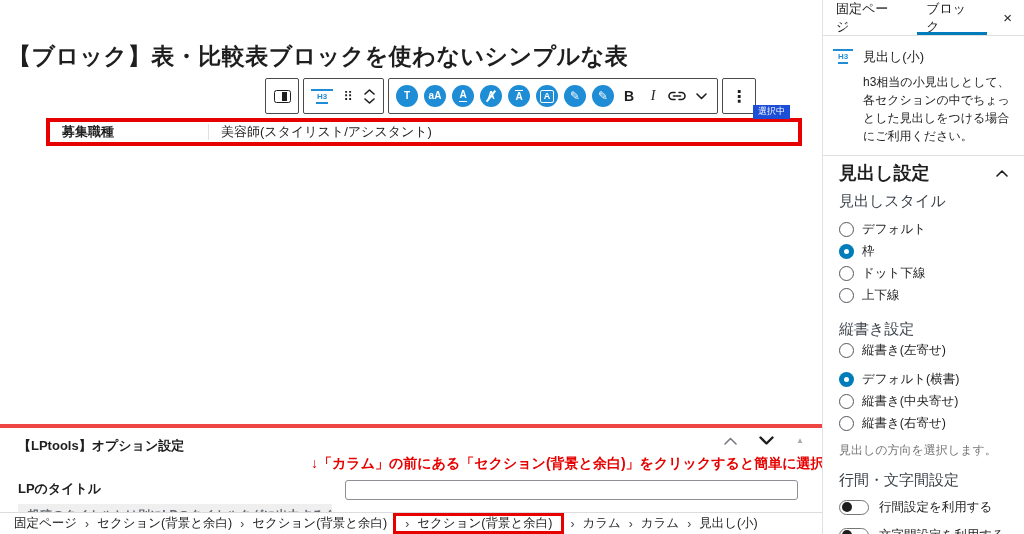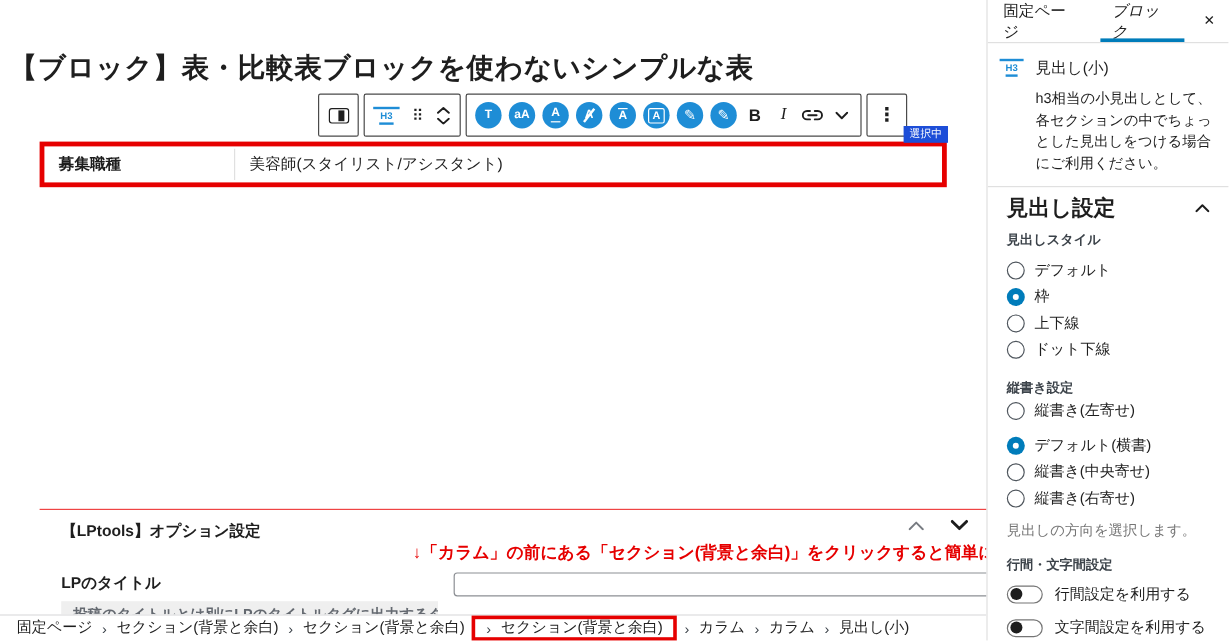--- a/index.html
+++ b/index.html
@@ -31,62 +31,62 @@
   .f-pen .g { font-size:12px; font-weight:400; }
   .bold-btn { font-size:14px; font-weight:800; }
   .italic-btn { font-size:14px; font-style:italic; font-family:"Liberation Serif","DejaVu Serif",serif; }
   .kebab { font-size:16px; font-weight:700; }
   svg.ic { display:block; stroke:#1e1e1e; fill:none; stroke-width:1.6; stroke-linecap:round; stroke-linejoin:round; }
 
   
   .sel-badge { position:absolute; left:753px; top:105px; background:#1d4ed8; color:#fff; font-size:9px; padding:2px 5px 3px; line-height:1; z-index:5; }
 
   
-  .sample-table { position:absolute; left:33px; top:118px; width:756px; height:38px; border:4px solid #e60000; background:#fff; display:flex; align-items:stretch; }
+  .sample-table { position:absolute; left:46px; top:118px; width:756px; height:28px; border:4px solid #e60000; background:#fff; display:flex; align-items:stretch; }
   .sample-table .cell { display:flex; align-items:center; font-size:13px; padding-left:12px; }
   .sample-table .c1 { width:158px; font-weight:700; }
   .sample-table .vdiv { width:1px; background:#e0e0e0; margin:2px 0; }
   .sample-table .c2 { flex:1; }
 
   
-  .metabox { position:absolute; left:0; top:424px; width:822px; height:88px; background:#fff; border-top:1px solid #ef4444;margin-left:33px; }
+  .metabox { position:absolute; left:0; top:424px; width:822px; height:88px; background:#fff; border-top:4px solid #ef4444; }
   .metabox-title { position:absolute; left:18px; top:9px; font-size:13px; font-weight:700; }
   .metabox-ctrls { position:absolute; right:18px; top:8px; display:flex; align-items:center; gap:22px; }
   .tri { font-size:8px; color:#a7aaad; line-height:1; }
   .annotation { position:absolute; left:311px; top:27px; width:510px; color:#e60000; font-size:14px; font-weight:700; white-space:nowrap; }
   .field-label { position:absolute; left:18px; top:52px; font-size:13px; font-weight:700; }
   .field-input { position:absolute; left:345px; top:52px; width:453px; height:20px; border:1px solid #8c8f94; border-radius:3px; background:#fff; font-size:12px; padding:0 6px; }
   .desc-clip { position:absolute; left:18px; top:76px; width:314px; height:11px; background:#efefef; overflow:hidden; }
   .desc-clip span { display:block; padding:3px 10px 0; font-size:12px; font-weight:700; color:#646970; white-space:nowrap; }
 
   
   .crumbbar { position:absolute; left:0; top:512px; width:822px; height:22px; background:#fff; border-top:1px solid #dcdcde; display:flex; align-items:center; padding-left:10px; font-size:12.5px; }
   .crumb { padding:0 4px; white-space:nowrap; cursor:pointer; }
   .crumb-sep { color:#3c434a; font-size:12px; padding:0 4px; }
   .crumb-hl { display:flex; align-items:center; border:3px solid #e60000; padding:0 5px; margin:0 2px; height:21px; }
 
   
   .sidebar { position:absolute; left:822px; top:0; width:202px; height:534px; background:#fff; border-left:1px solid #e0e0e0; overflow:hidden; }
   .sb-tabs { display:flex; align-items:stretch; height:36px; border-bottom:1px solid #e0e0e0; }
   .sb-tab { display:flex; align-items:center; padding:0 13px; font-size:13px; cursor:pointer; position:relative; }
-  .sb-tab.active { font-weight:400;font-style:italic; }
+  .sb-tab.active { font-weight:400; }
   .sb-tab.active::after { content:""; position:absolute; left:4px; right:4px; bottom:0; height:3px; background:#007cba; }
   .sb-close { margin-left:auto; display:flex; align-items:center; padding:0 12px; font-size:15px; color:#1e1e1e; cursor:pointer; }
   .sb-card { display:flex; padding:10px 14px 10px 8px; }
   .sb-card-icon { width:24px; margin:3px 8px 0 0; display:flex; flex-direction:column; align-items:center; }
   .sb-card-icon .bar { width:20px; height:2px; background:#1e8dd6; margin-bottom:2px; }
   .sb-card-icon .txt { font-size:8px; font-weight:700; color:#1e8dd6; border-bottom:2px solid #1e8dd6; line-height:1; padding-bottom:1px; }
   .sb-card-body { flex:1; }
   .sb-card-title { font-size:13px; margin-top:2px; }
   .sb-card-desc { font-size:12px; line-height:1.5; margin-top:7px; }
   .sb-divider { height:1px; background:#e0e0e0; }
   .sb-panel-head { display:flex; align-items:center; justify-content:space-between; padding:0 16px; height:34px; cursor:pointer; }
   .sb-panel-head .t { font-size:18px; font-weight:700; }
   .sb-body { padding:0 16px; }
-  .sb-sublabel { font-size:11px; color:#3c434a; margin-top:2px;font-weight:bold; }
+  .sb-sublabel { font-size:15px; color:#3c434a; margin-top:2px; }
   .opt-row { display:flex; align-items:center; height:21px; margin-top:1px; cursor:pointer; }
   .radio { width:15px; height:15px; border-radius:50%; border:1.2px solid #50575e; background:#fff; display:flex; align-items:center; justify-content:center; flex:none; }
   .radio.checked { border:none; background:#007cba; }
   .radio.checked::after { content:""; width:5px; height:5px; border-radius:50%; background:#fff; }
   .opt-label { font-size:12.5px; margin-left:8px; white-space:nowrap; }
   .sb-help { font-size:12px; color:#757575; margin-top:8px; }
   .toggle-row { display:flex; align-items:center; height:22px; margin-top:6px; cursor:pointer; }
   .toggle { width:30px; height:15px; border-radius:8px; border:1px solid #757575; background:#fff; position:relative; flex:none; }
   .toggle::after { content:""; position:absolute; left:2px; top:1.5px; width:10px; height:10px; border-radius:50%; background:#1e1e1e; }
   .toggle-label { font-size:12.5px; margin-left:10px; white-space:nowrap; }
@@ -253,25 +253,25 @@
       <div class="opt-row mt8">
         <span class="radio"></span>
         <span class="opt-label">デフォルト</span>
       </div>
       <div class="opt-row">
         <span class="radio checked"></span>
         <span class="opt-label">枠</span>
       </div>
       <div class="opt-row">
         <span class="radio"></span>
+        <span class="opt-label">ドット下線</span>
+      </div>
+      <div class="opt-row">
+        <span class="radio"></span>
         <span class="opt-label">上下線</span>
-      </div>
-      <div class="opt-row">
-        <span class="radio"></span>
-        <span class="opt-label">ドット下線</span>
       </div>
 
       <div class="sb-sublabel mt14">縦書き設定</div>
 
       <div class="opt-row">
         <span class="radio"></span>
         <span class="opt-label">縦書き(左寄せ)</span>
       </div>
       <div class="opt-row mt8">
         <span class="radio checked"></span>

